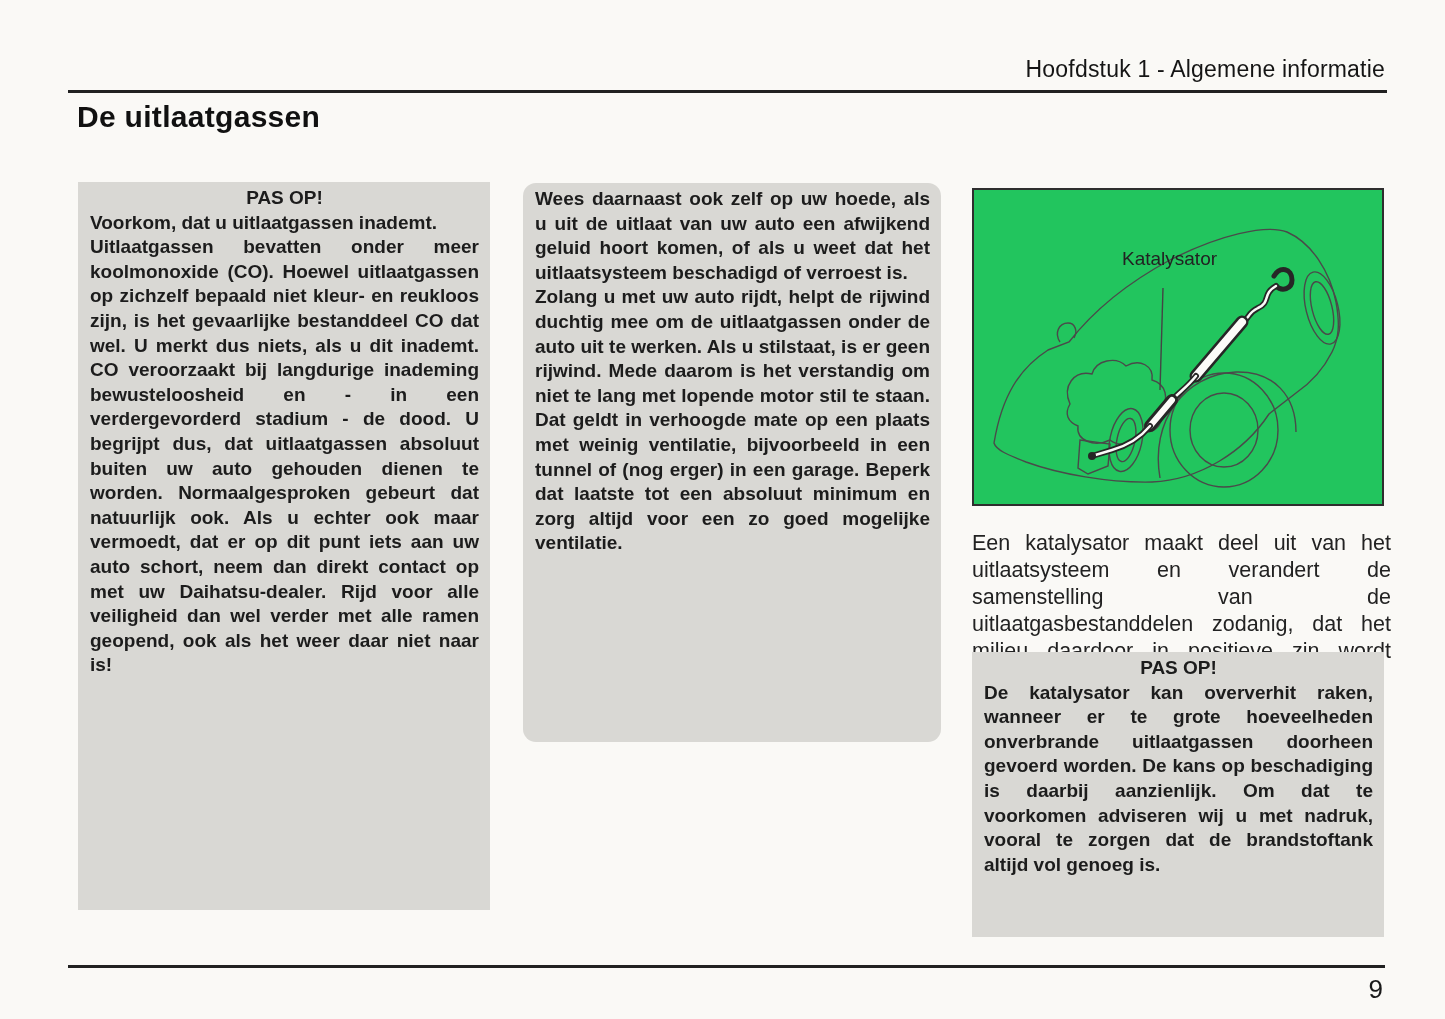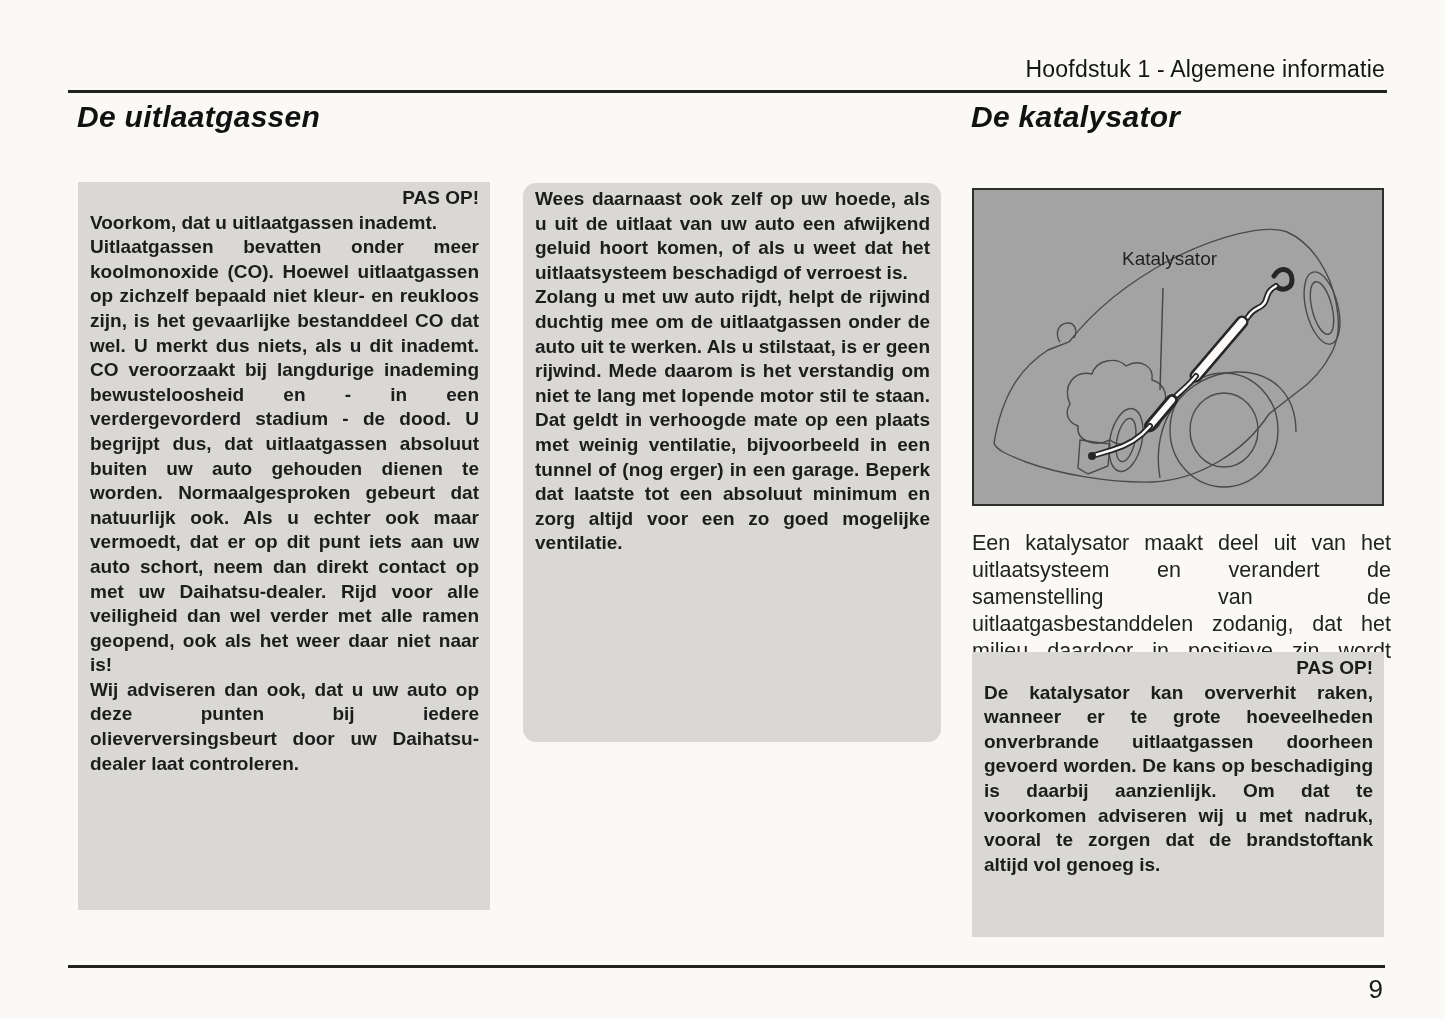--- a/index.html
+++ b/index.html
@@ -4,58 +4,56 @@
 <style>
   html,body{margin:0;padding:0;}
   body{background:#e8e6e2;font-family:"Liberation Sans",sans-serif;}
   .page{position:relative;width:1445px;height:1019px;background:#faf9f6;overflow:hidden;color:#1b1b1b;}
 
   .running-head{position:absolute;top:56px;right:60px;font-size:23px;color:#151515;letter-spacing:0.2px;}
   .rule{position:absolute;height:3px;background:#212121;}
   .rule-top{left:68px;width:1319px;top:90px;}
   .rule-bottom{left:68px;width:1317px;top:965px;}
 
-  .section-title{position:absolute;top:100px;font-size:30px;font-weight:bold;color:#111;letter-spacing:0.3px;font-style:italic;}
+  .section-title{position:absolute;top:100px;font-size:30px;font-weight:bold;color:#111;letter-spacing:0.3px;}
   .title-left{left:77px;}
   .title-right{left:971px;}
 
   .gray-box{position:absolute;background:#d9d8d4;box-sizing:border-box;
     font-weight:bold;font-size:19px;line-height:24.6px;color:#1c1c1c;
     text-align:justify;padding:4px 11px 0 12px;}
   .gray-box p{margin:0;}
   .box-left{left:78px;top:182px;width:412px;height:728px;}
   .box-mid{left:523px;top:183px;width:418px;height:559px;border-radius:13px;}
   .box-right{left:972px;top:652px;width:412px;height:285px;}
-  .box-title{text-align:right;}
+  .box-title{text-align:center;}
 
   .figure{position:absolute;left:972px;top:188px;width:412px;height:318px;
-    border:2px solid #2e2e2e;box-sizing:border-box;background:#a3a3a3;}
+    border:2px solid #2e2e2e;box-sizing:border-box;background:#22c55e;}
   .figure-label{position:absolute;left:148px;top:58px;font-size:19px;color:#222;font-weight:normal;}
 
   .intro-par{position:absolute;left:972px;top:530px;width:419px;
     font-size:21.5px;line-height:27px;color:#222;text-align:justify;}
 
   .page-number{position:absolute;top:974px;right:62px;font-size:26px;color:#1a1a1a;}
 </style>
 </head>
 <body>
 
 <div class="page">
 
   <div class="running-head">Hoofdstuk 1 - Algemene informatie</div>
   <div class="rule rule-top"></div>
 
   <div class="section-title title-left">De uitlaatgassen</div>
-  <div class="section-title title-right">De katalysator</div>
 
   <div class="gray-box box-left">
     <p class="box-title">PAS OP!</p>
     <p>Voorkom, dat u uitlaatgassen inademt.</p>
     <p>Uitlaatgassen bevatten onder meer koolmonoxide (CO). Hoewel uitlaatgassen op zichzelf bepaald niet kleur- en reukloos zijn, is het gevaarlijke bestanddeel CO dat wel. U merkt dus niets, als u dit inademt. CO veroorzaakt bij langdurige inademing bewusteloosheid en - in een verdergevorderd stadium - de dood. U begrijpt dus, dat uitlaatgassen absoluut buiten uw auto gehouden dienen te worden. Normaalgesproken gebeurt dat natuurlijk ook. Als u echter ook maar vermoedt, dat er op dit punt iets aan uw auto schort, neem dan direkt contact op met uw Daihatsu-dealer. Rijd voor alle veiligheid dan wel verder met alle ramen geopend, ook als het weer daar niet naar is!</p>
-    <p>Wij adviseren dan ook, dat u uw auto op deze punten bij iedere olieverversingsbeurt door uw Daihatsu-dealer laat controleren.</p>
   </div>
 
   <div class="gray-box box-mid">
     <p>Wees daarnaast ook zelf op uw hoede, als u uit de uitlaat van uw auto een afwijkend geluid hoort komen, of als u weet dat het uitlaatsysteem beschadigd of verroest is.</p>
     <p>Zolang u met uw auto rijdt, helpt de rijwind duchtig mee om de uitlaatgassen onder de auto uit te werken. Als u stilstaat, is er geen rijwind. Mede daarom is het verstandig om niet te lang met lopende motor stil te staan. Dat geldt in verhoogde mate op een plaats met weinig ventilatie, bijvoorbeeld in een tunnel of (nog erger) in een garage. Beperk dat laatste tot een absoluut minimum en zorg altijd voor een zo goed mogelijke ventilatie.</p>
   </div>
 
   <div class="figure">
     <svg viewBox="0 0 408 314" width="408" height="314" xmlns="http://www.w3.org/2000/svg">
       <g fill="none" stroke="#4a4a4a" stroke-width="1.4">

